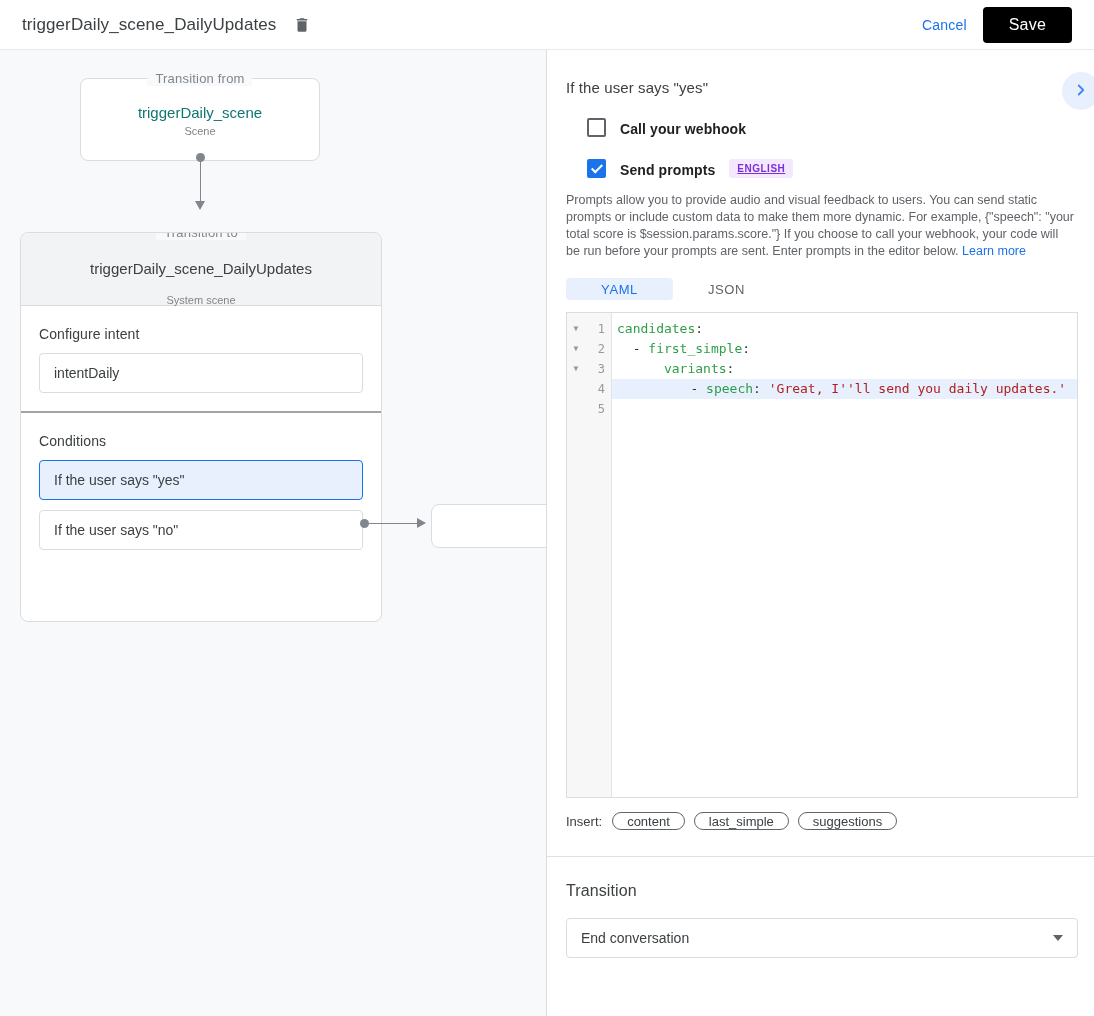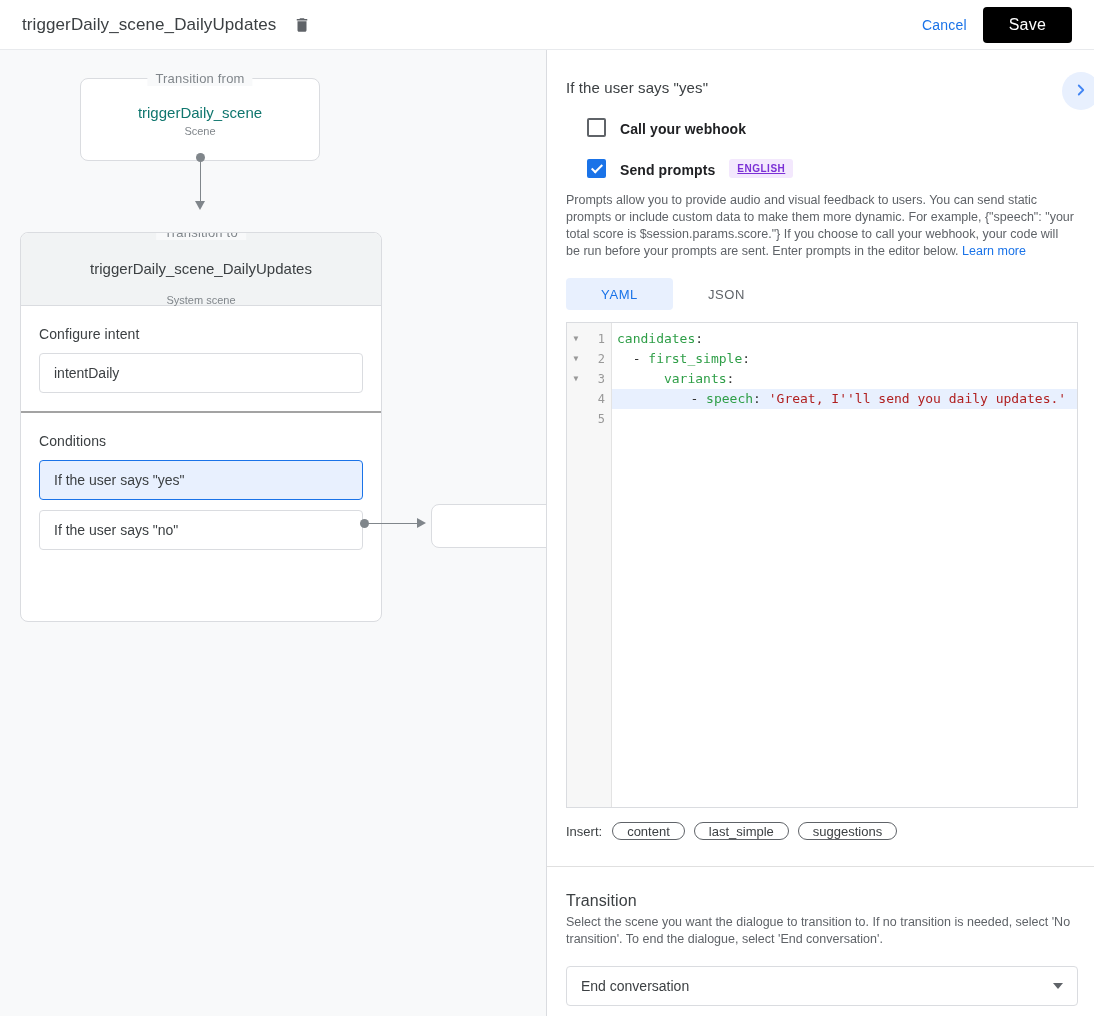--- a/index.html
+++ b/index.html
@@ -300,21 +300,21 @@
     margin-top: -8px;
     margin-bottom: 18px;
     max-width: 512px;
   }
   .link { color: #1a73e8; text-decoration: none; cursor: pointer; }
 
   
   .tabs { display: flex; margin-bottom: 12px; }
   .tab {
     min-width: 107px;
-    height: 32px;
+    height: 22px;
     display: flex; align-items: center; justify-content: center;
     font-size: 13px;
     font-weight: 500;
     letter-spacing: .6px;
     color: #5f6368;
     border-radius: 4px;
     cursor: pointer;
     padding: 0 16px;
   }
   .tab.active { background: #e8f0fe; color: #1a73e8; }
@@ -557,21 +557,20 @@
     <div class="insert-row">
       <span class="insert-label">Insert:</span>
       <span class="ichip">content</span>
       <span class="ichip">last_simple</span>
       <span class="ichip">suggestions</span>
     </div>
 
     <div class="section-divider"></div>
 
     <div class="transition-title">Transition</div>
-    <div class="help-text">Select the scene you want the dialogue to transition to. If no transition is needed, select 'No transition'. To end the dialogue, select 'End conversation'.</div>
 
     <div class="select-box">
       <span>End conversation</span>
       <span class="caret"></span>
     </div>
 
   </div>
 </div>
 
 </body></html>

